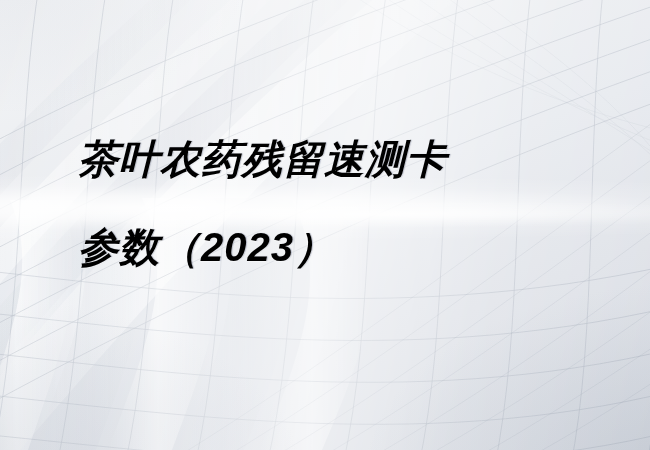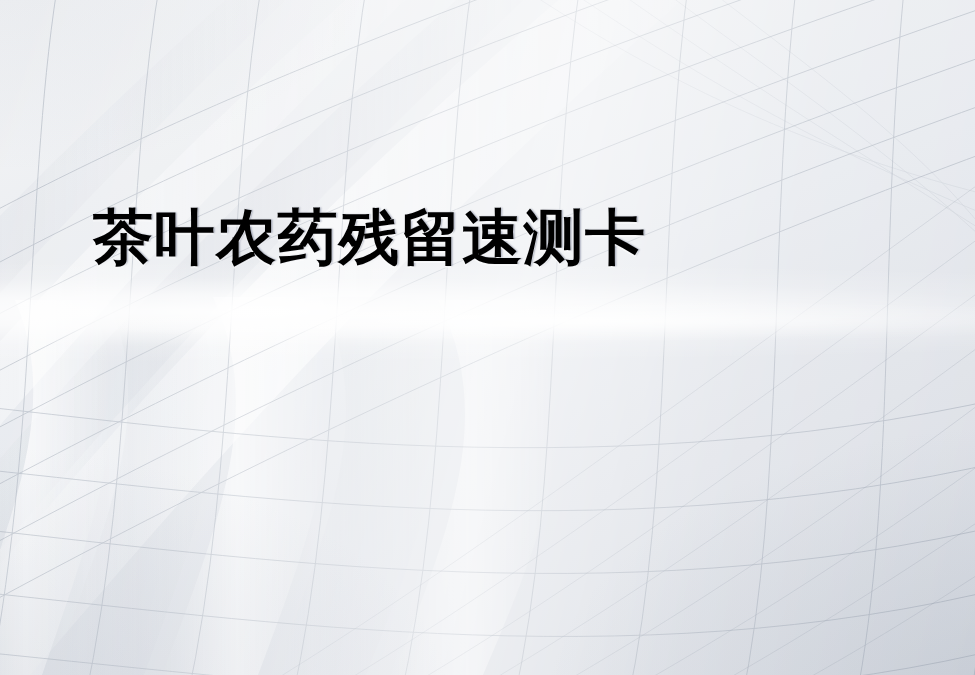--- a/index.html
+++ b/index.html
@@ -68,23 +68,24 @@
       radial-gradient(75% 55% at -6% 104%, rgba(150,160,175,0.20) 0%, rgba(150,160,175,0.00) 70%),
       radial-gradient(70% 60% at 106% 106%, rgba(150,160,175,0.26) 0%, rgba(150,160,175,0.00) 72%),
       radial-gradient(55% 45% at 0% -6%, rgba(150,160,175,0.12) 0%, rgba(150,160,175,0.00) 70%);
   }
   #bg-mesh  { opacity: .95; }
   #bg-bands { opacity: .9; }
 
   
   #title-block {
     position: absolute;
-    left: 62px;
+    left: 78px;
     top: 132px;
     width: 560px;
+    font-style: italic;
   }
   .title-line {
     color: #000000;
     font-weight: 700;
     font-size: 40px;
     line-height: 54px;
     letter-spacing: 1px;
     white-space: nowrap;
     text-shadow:
       0 1px 0 rgba(255,255,255,0.55),
@@ -181,15 +182,16 @@
 
   <div class="bg-layer" id="bg-sheen"></div>
 
   <div class="bg-layer" id="bg-shade"></div>
 
   <div class="bg-layer" id="bg-streak"></div>
   <div class="bg-layer" id="bg-streak2"></div>
 
   <div id="title-block">
     <div class="title-line" id="title-line-1">茶叶农药残留速测卡</div>
+    <div class="title-line" id="title-line-2">参数（2023）</div>
   </div>
 
 </div>
 
 </body></html>

